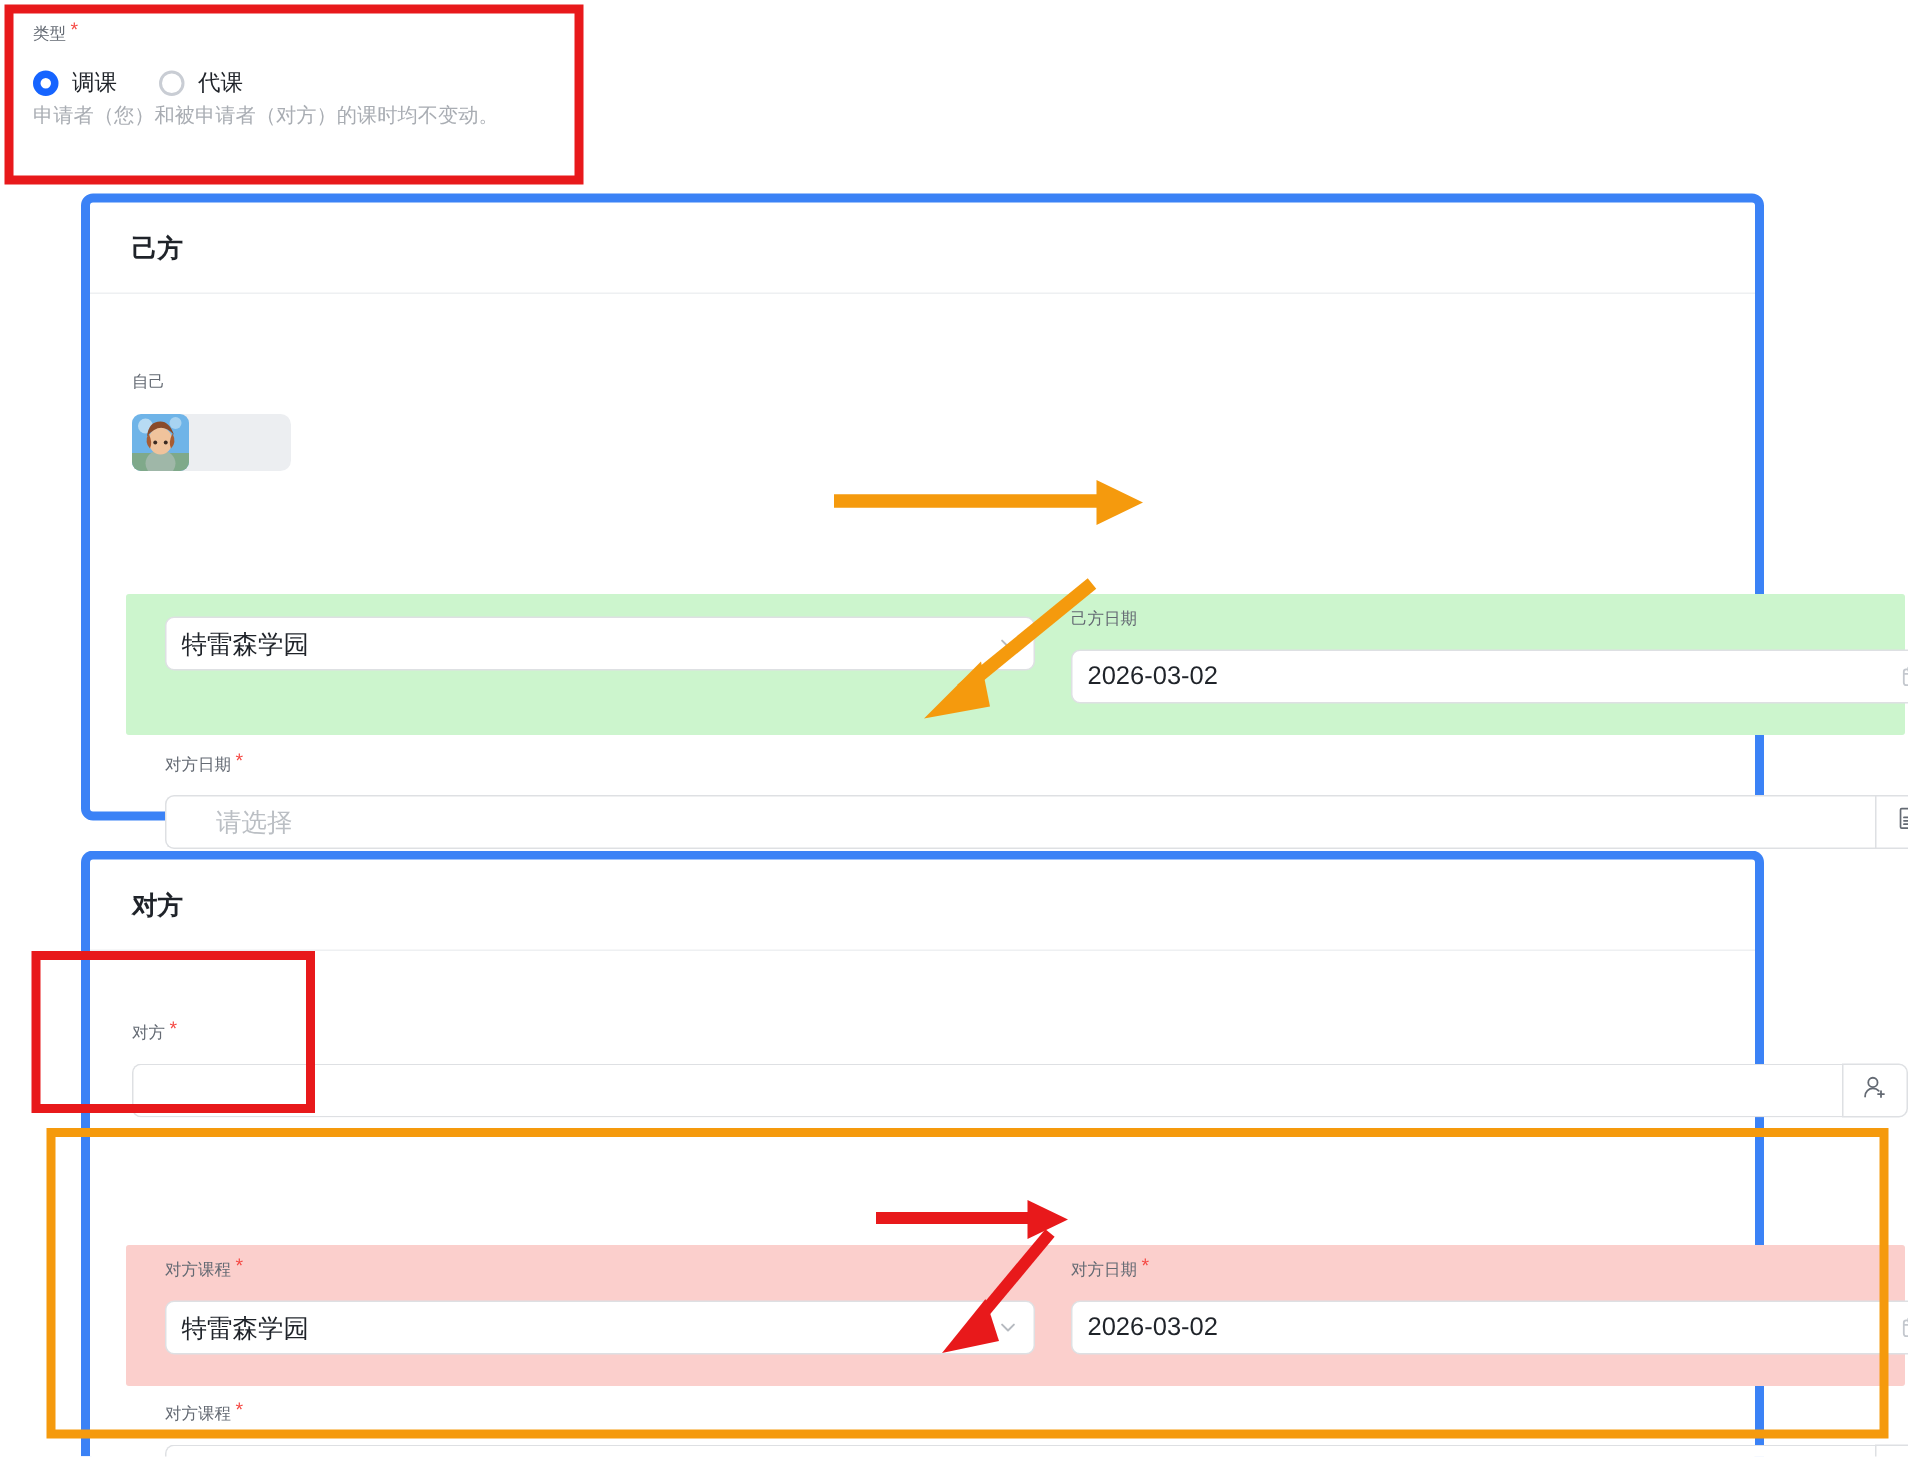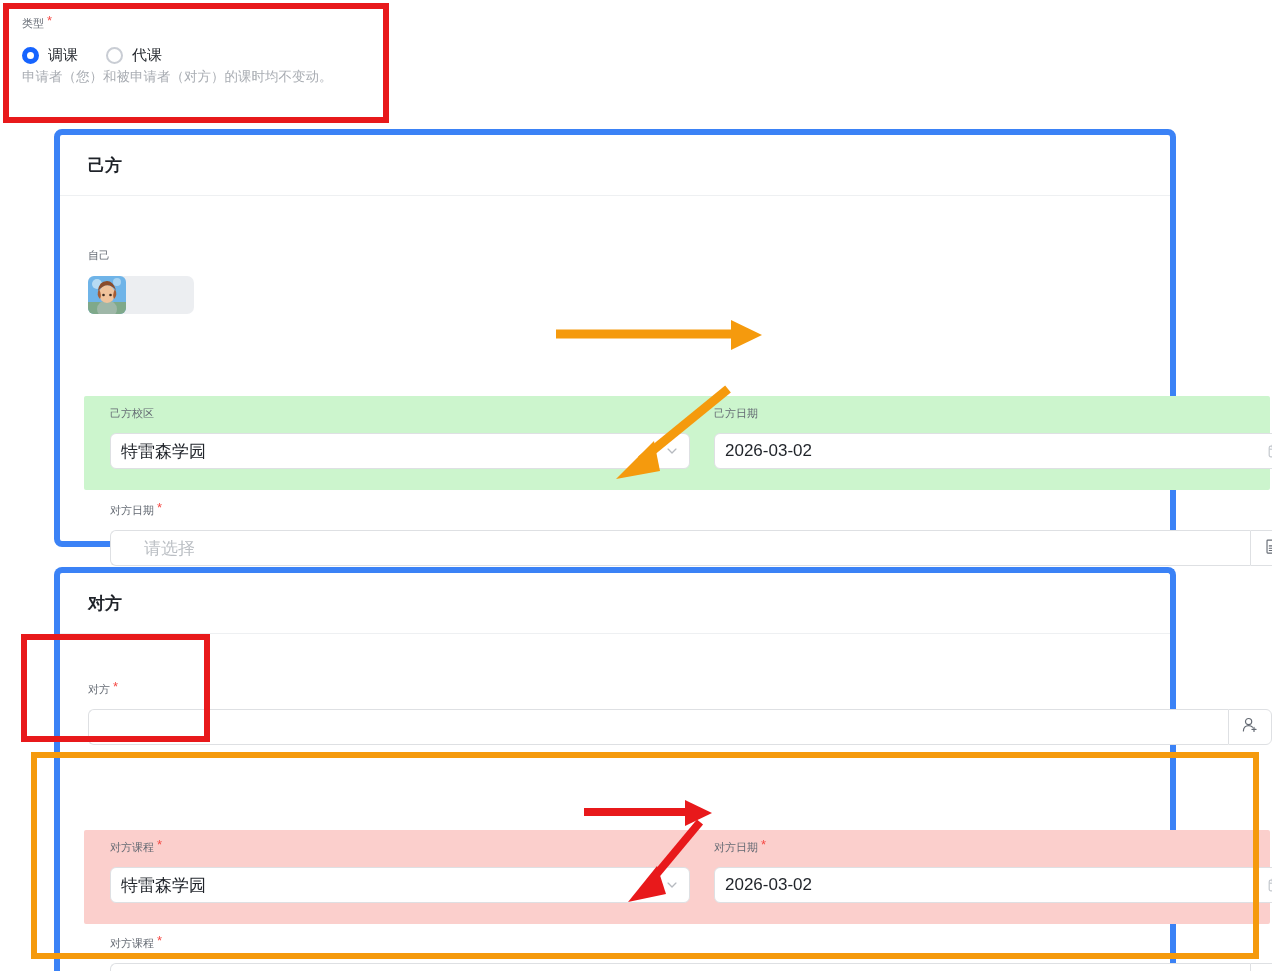--- a/index.html
+++ b/index.html
@@ -195,21 +195,20 @@
             <path d="M27 13 q-3 6 -1 10 q4 -4 1 -10z" fill="#a75c33"></path>
             <circle cx="15.5" cy="19" r="1.3" fill="#3a2a22"></circle>
             <circle cx="22.5" cy="19" r="1.3" fill="#3a2a22"></circle>
           </svg>
         </span>
         <span style="flex:1 1 auto; font-size:14px; color:#1f2329; padding-left:8px;"></span>
       </div>
     </div>
 
     <div style="position:absolute; left:50px; top:206px; width:580px;">
-      <div class="field-label">己方校区</div>
       <div class="control" style="margin-top:9px;">
         <span class="val">特雷森学园</span>
         <span class="icon-slot">
           <svg width="14" height="14" viewBox="0 0 16 16" fill="none" stroke="#b6bac0" stroke-width="1.5">
             <path d="M3.5 5.8 L8 10.3 L12.5 5.8" stroke-linecap="round" stroke-linejoin="round"></path>
           </svg>
         </span>
       </div>
     </div>
 

